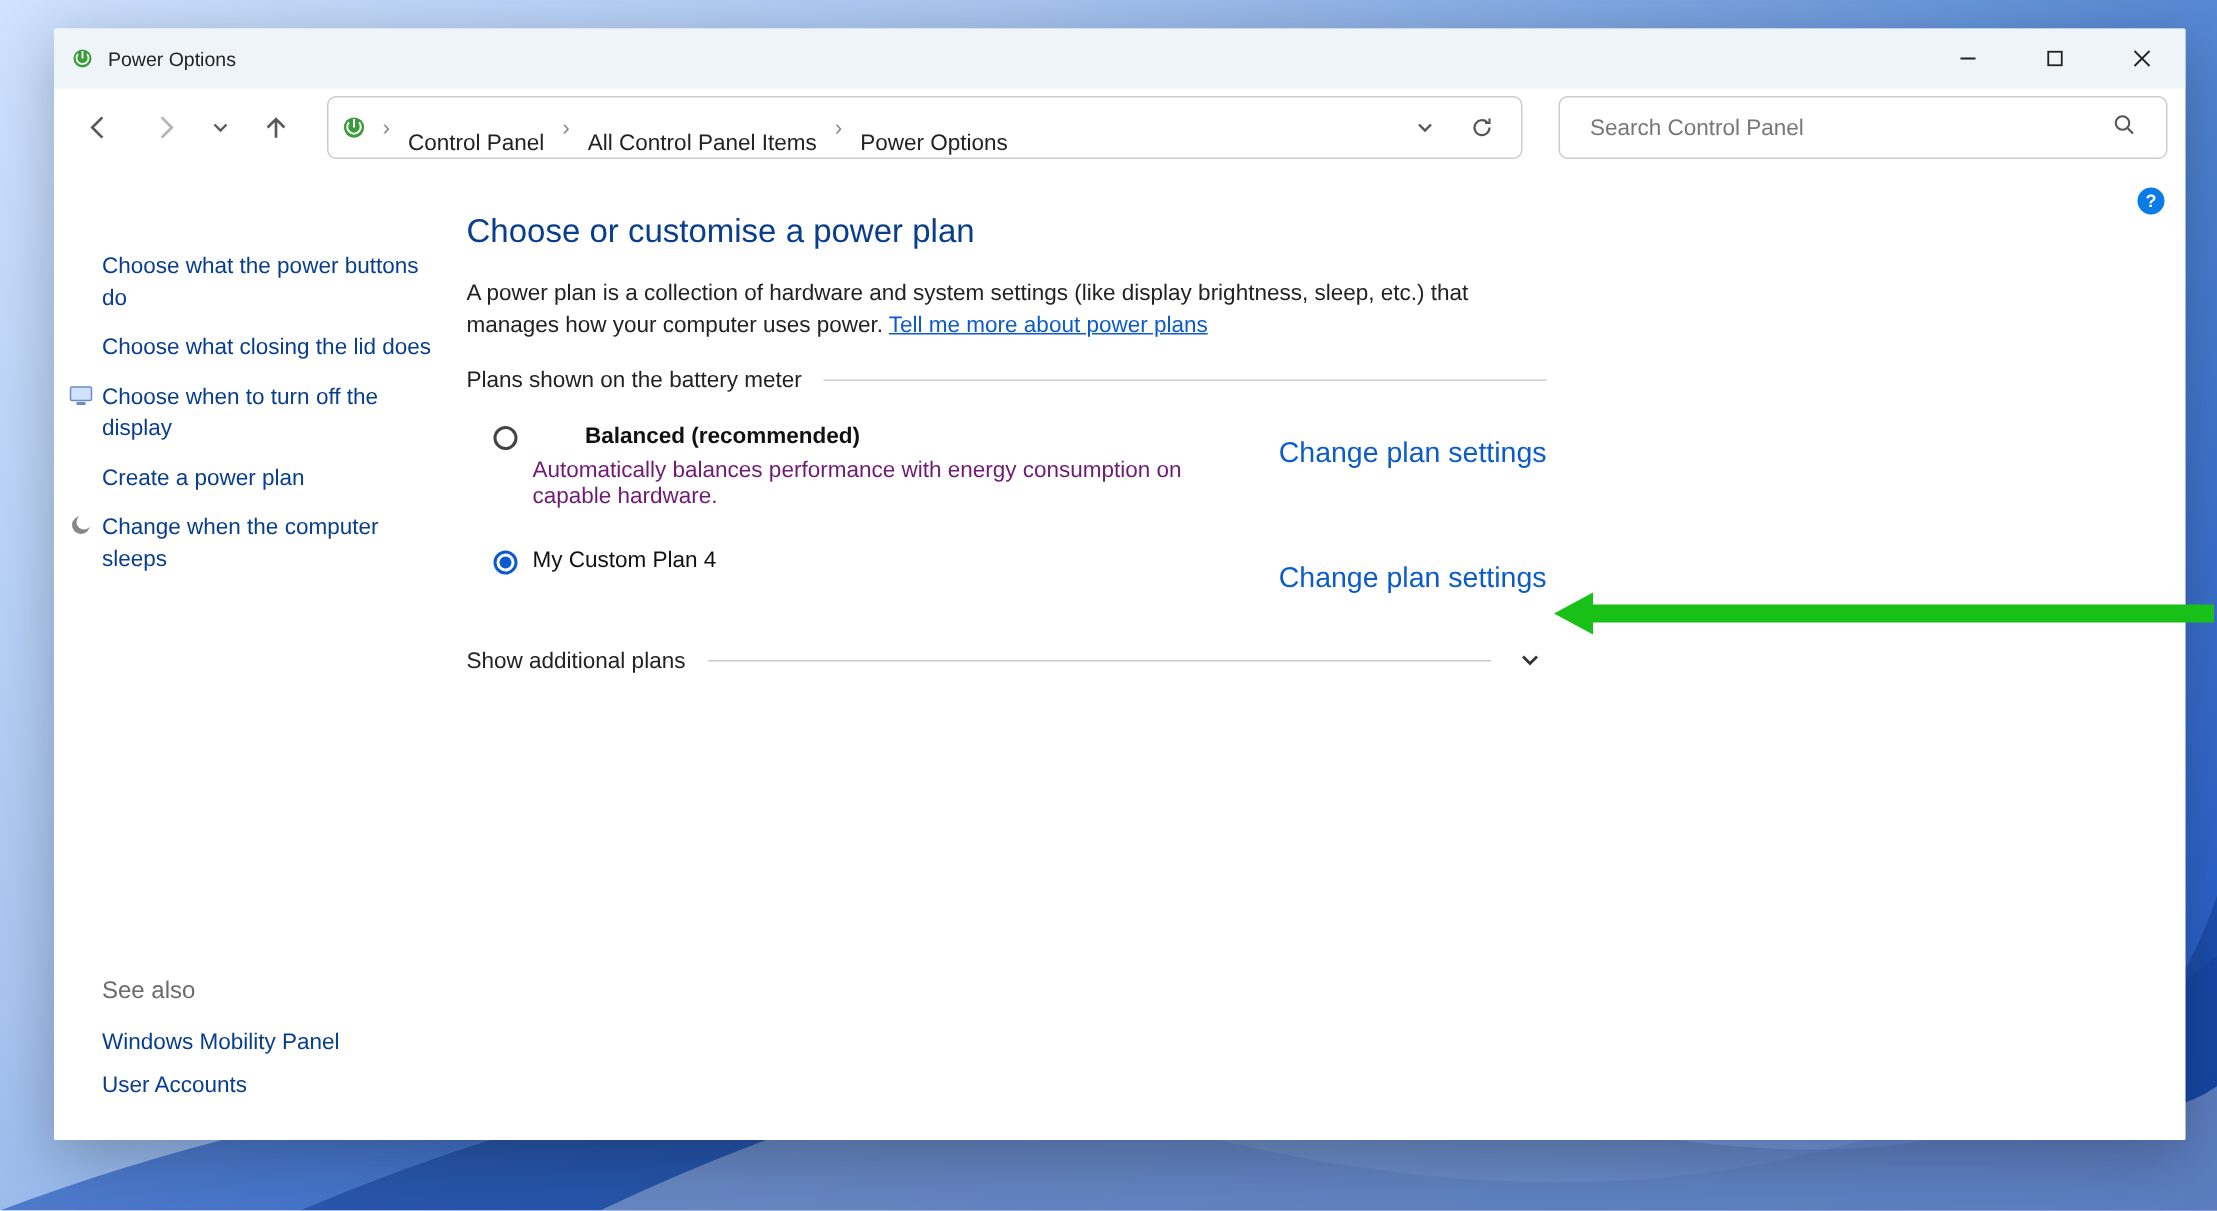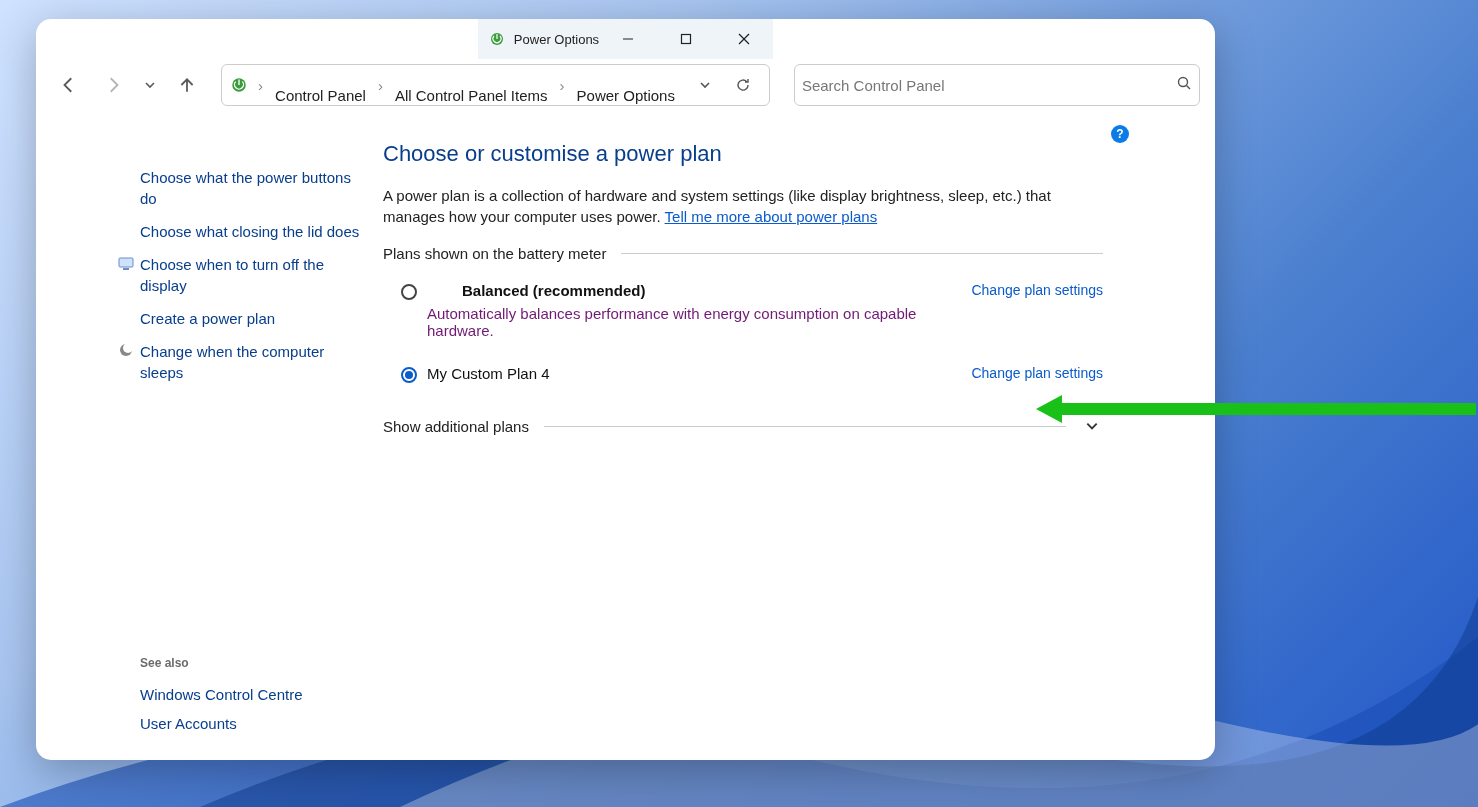--- a/index.html
+++ b/index.html
@@ -14,29 +14,28 @@
   .wallpaper-curves {
     position: absolute;
     bottom: 0; right: 0;
     width: 100%; height: 250px;
     pointer-events: none;
   }
   .window {
     position: absolute;
     left: 36px;
     top: 19px;
-    width: 1179px;
+    width: 1421px;
     height: 741px;
     background: #ffffff;
-    border-radius: 15px;
+    border-radius: 1px;
     box-shadow: 0 10px 40px rgba(0,0,0,0.25);
     display: flex;
     flex-direction: column;
     overflow: hidden;
-    align-items: center;
   }
   .titlebar {
     height: 40px;
     background: #eff4f9;
     display: flex;
     align-items: center;
     padding-left: 10px;
     flex-shrink: 0;
   }
   .titlebar-icon {
@@ -125,21 +124,21 @@
     color: #555;
     border-radius: 4px;
   }
   .search-box {
     width: 406px;
     height: 42px;
     border: 1px solid #ccc;
     border-radius: 6px;
     display: flex;
     align-items: center;
-    padding: 0 7px;
+    padding: 0 20px;
     margin-left: 16px;
   }
   .search-input {
     flex: 1;
     border: none;
     outline: none;
     font-size: 15px;
     color: #333;
     background: transparent;
   }
@@ -193,23 +192,22 @@
     width: 16px;
     height: 16px;
   }
   .side-spacer { height: 18px; }
   .see-also-block {
     margin-top: auto;
     padding-bottom: 4px;
   }
   .see-also-label {
     color: #6b6b6b;
-    font-size: 12px;
+    font-size: 16px;
     margin-bottom: 10px;
-    font-weight: bold;
   }
   .see-also-link {
     color: #083e8c;
     font-size: 15px;
     padding: 6px 0;
     display: block;
   }
 
   .main {
     flex: 1;
@@ -278,24 +276,24 @@
     width: 8px; height: 8px;
     background: #0b5bcc;
     border-radius: 50%;
   }
   .plan-main { flex: 1; }
   .plan-name { font-size: 15px; color: #111; }
   .plan-name.bold { font-weight: 600; margin-left: 35px; }
   .plan-desc { font-size: 15px; color: #701a75; margin-top: 6px; }
   .plan-link {
     color: #0b5bcc;
-    font-size: 14px;
+    font-size: 19px;
     white-space: nowrap;
     align-self: flex-start;
-    margin-top: 0;
+    margin-top: 10px;
   }
 
   
   .arrow-annot {
     position: absolute;
     left: 1036px;
     top: 379px;
     pointer-events: none;
   }
 </style>
@@ -424,21 +422,21 @@
           <svg viewBox="0 0 16 16" width="16" height="16">
               <circle cx="8" cy="8" r="6" fill="#888"></circle>
               <circle cx="10" cy="6" r="5" fill="#fff"></circle>
             </svg>
         </span>
         <span>Change when the computer sleeps</span>
       </div>
 
       <div class="see-also-block">
         <div class="see-also-label">See also</div>
-        <span class="see-also-link">Windows Control Centre</span>
+        <span class="see-also-link">Windows Mobility Panel</span>
         <span class="see-also-link">User Accounts</span>
       </div>
     </div>
 
     <div class="main">
       <h1>Choose or customise a power plan</h1>
       <p class="desc">
         <span>A power plan is a collection of hardware and system settings (like display brightness, sleep, etc.) that manages how your computer uses power. </span><a href="#">Tell me more about power plans</a>
       </p>
 

